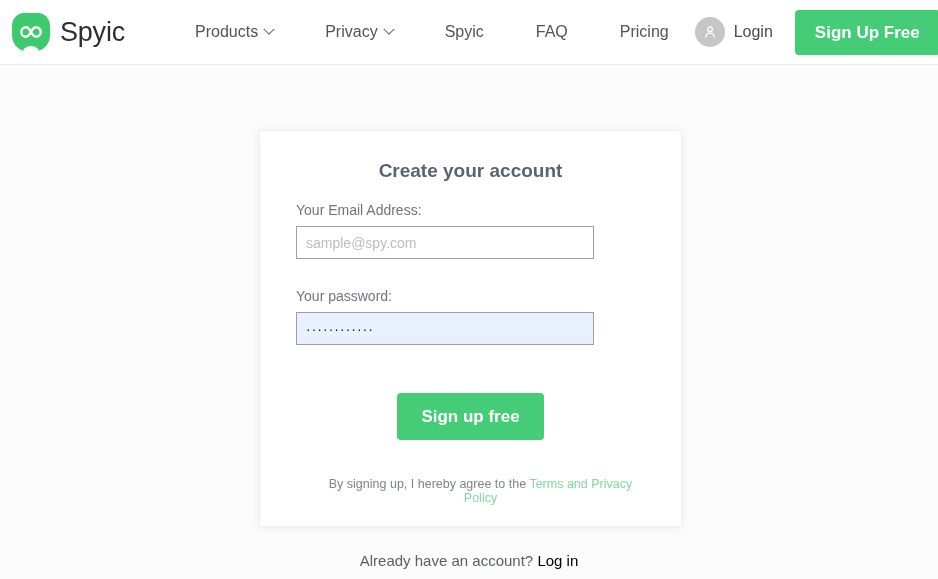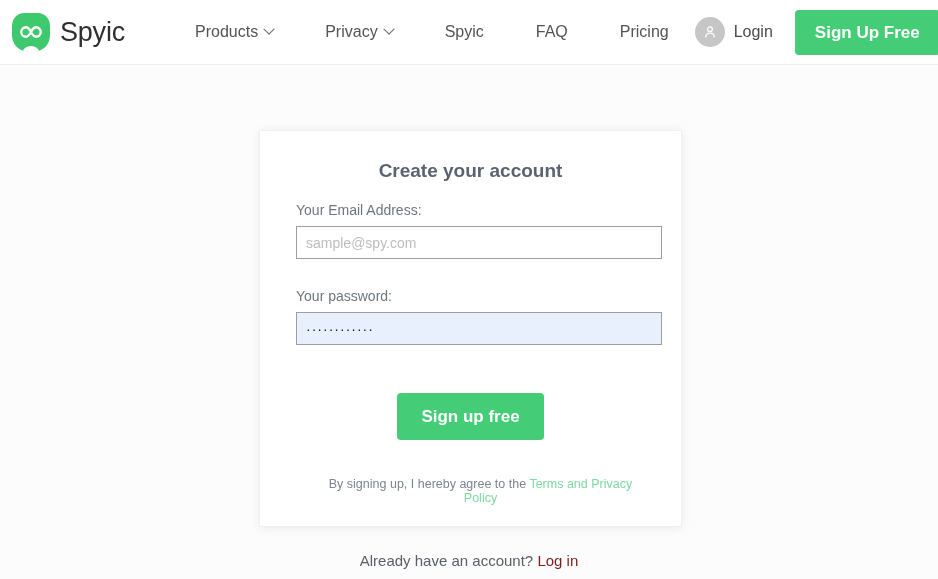--- a/index.html
+++ b/index.html
@@ -157,21 +157,21 @@
   .field-block { padding: 0 36px; }
   .field-label {
     font-size: 14px;
     color: #6f7680;
     margin-top: 20px;
     margin-bottom: 8px;
   }
   .field-label.second { margin-top: 29px; }
 
   .text-input {
-    width: 366px;
+    width: 298px;
     height: 33px;
     border: 1px solid #9e9e9e;
     background: #ffffff;
     font-size: 14px;
     color: #555;
     padding: 0 9px;
     font-family: "Liberation Sans", sans-serif;
     outline: none;
     display: block;
   }
@@ -216,21 +216,21 @@
   .below-card {
     position: absolute;
     top: 487px;
     left: 0;
     width: 100%;
     text-align: center;
     font-size: 15px;
     color: #5a6068;
   }
   .login-inline-link {
-    color: #7f1d1d;
+    color: #000000;
     text-decoration: none;
     cursor: pointer;
   }
 </style>
 </head>
 <body>
 
 <header class="site-header">
 
   <div class="brand">

